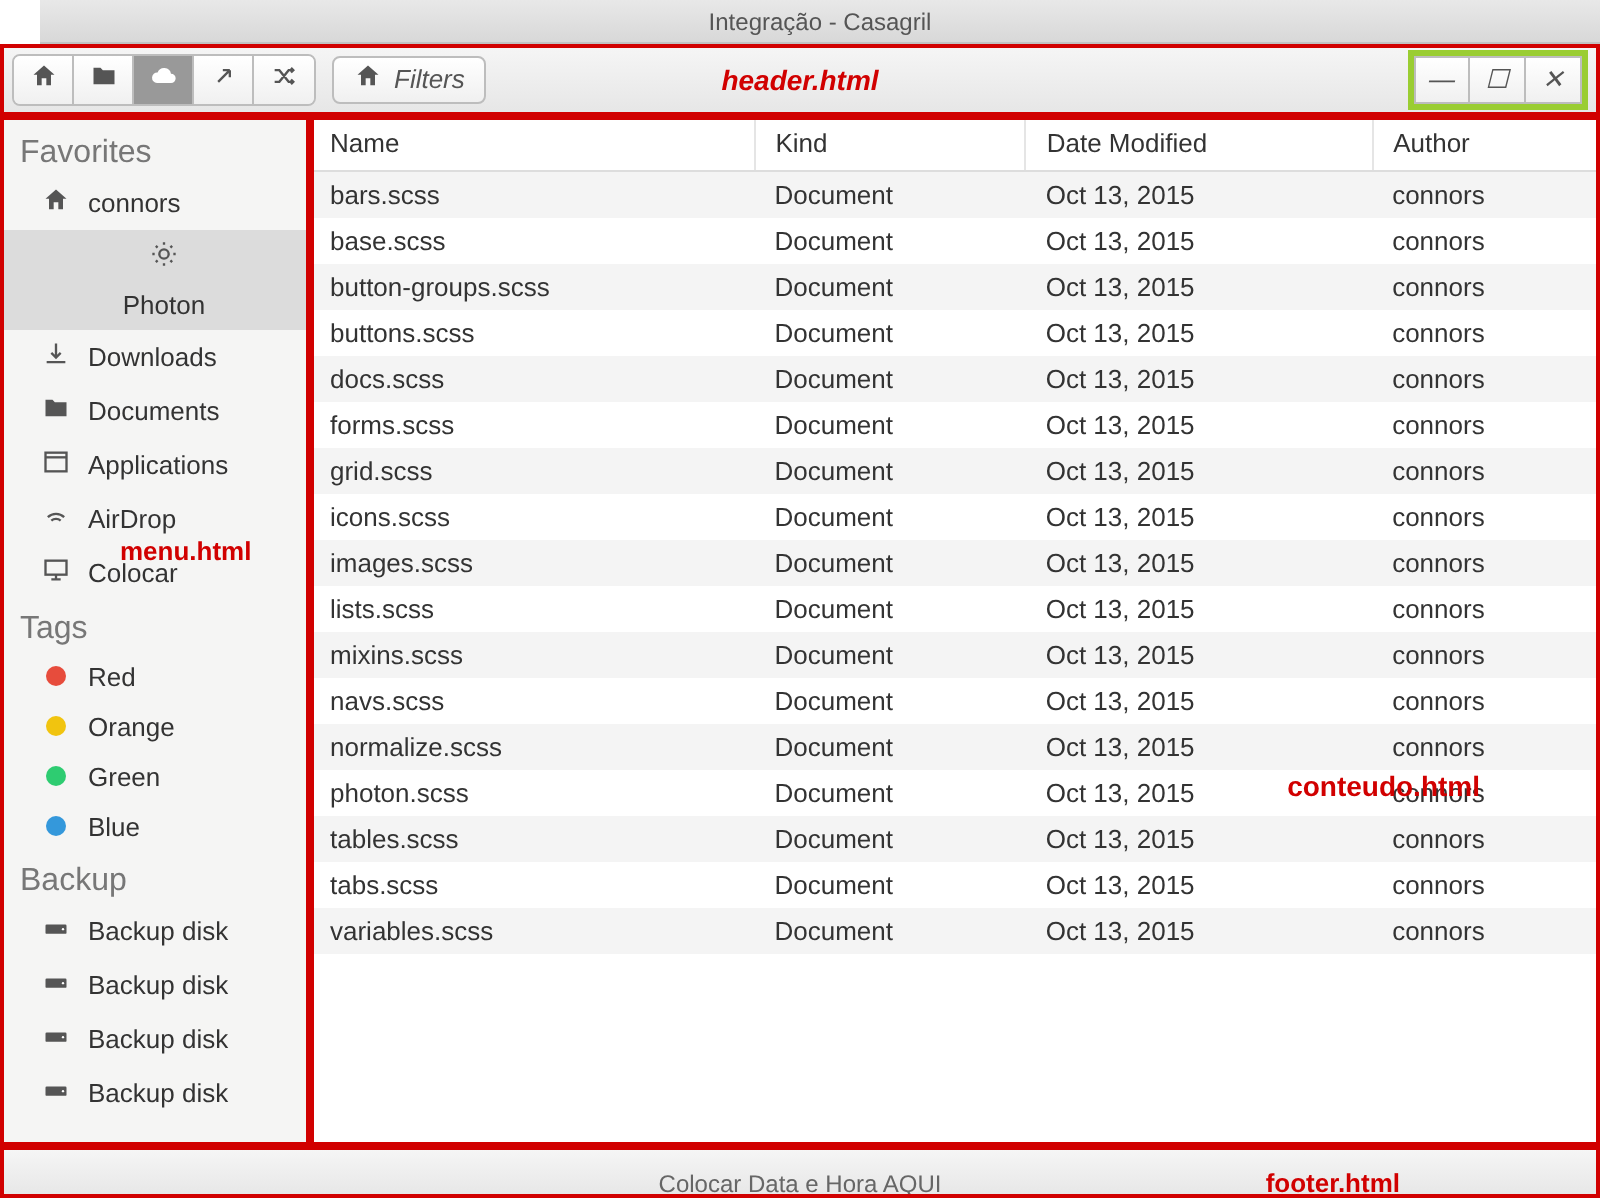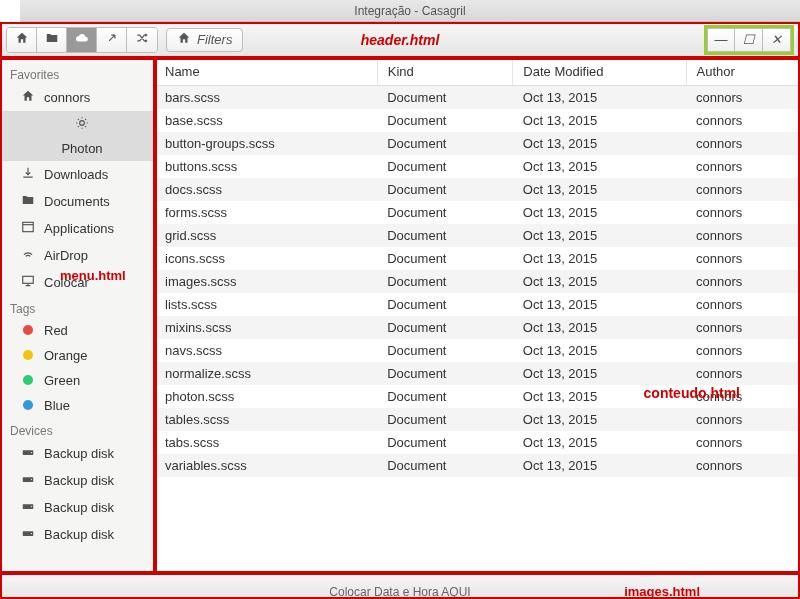--- a/index.html
+++ b/index.html
@@ -11,21 +11,21 @@
 .btn-group .btn { width: 30px; height: 24px; display: flex; align-items: center; justify-content: center; background: linear-gradient(#fff,#f0f0f0); border-right: 1px solid #bdbdbd; color: #555; cursor: pointer; }
 .btn-group .btn:last-child { border-right: none; }
 .btn-group .btn.active { background: #999; color: #fff; }
 .btn-filter { height: 24px; padding: 0 10px; display: flex; align-items: center; gap: 6px; border: 1px solid #bdbdbd; border-radius: 4px; background: linear-gradient(#fff,#f0f0f0); color: #555; cursor: pointer; }
 .header-label { position: absolute; left: 50%; top: 50%; transform: translate(-50%,-50%); color: #d10000; font-weight: bold; font-size: 14px; }
 .win-ctrls { margin-left: auto; border: 3px solid #9acd32; display: flex; }
 .win-ctrls .wbtn { width: 28px; height: 24px; display: flex; align-items: center; justify-content: center; background: linear-gradient(#fff,#f0f0f0); border: 1px solid #bdbdbd; border-left: none; color: #555; cursor: pointer; }
 .win-ctrls .wbtn:first-child { border-left: 1px solid #bdbdbd; }
 .body { flex: 1; display: flex; min-height: 0; }
 .sidebar { width: 155px; background: #f5f5f4; border-right: 1px solid #ddd; overflow-y: auto; outline: 2px solid #d10000; outline-offset: -2px; position: relative; padding-top: 4px; }
-.sb-title { padding: 6px 10px 2px; color: #777; font-size: 12px; }
+.sb-title { padding: 6px 10px 2px; color: #777; font-size: 16px; }
 .sb-item { display: flex; align-items: center; gap: 8px; padding: 5px 10px 5px 20px; color: #333; cursor: pointer; }
 .sb-item.active { background: #dcdcdc; flex-direction: column; }
 .sb-item .ic { width: 16px; text-align: center; color: #555; }
 .dot { width: 10px; height: 10px; border-radius: 50%; display: inline-block; }
 .menu-label { position: absolute; left: 60px; top: 210px; color: #d10000; font-weight: bold; font-size: 13px; }
 .content { flex: 1; display: flex; flex-direction: column; outline: 2px solid #d10000; outline-offset: -2px; position: relative; }
 .table { width: 100%; border-collapse: collapse; }
 .table th { text-align: left; font-weight: normal; color: #333; padding: 6px 10px; border-bottom: 1px solid #ddd; border-right: 1px solid #e5e5e5; background: #fff; font-size: 13px; }
 .table td { padding: 4px 10px; font-size: 13px; color: #333; }
 .table tbody tr:nth-child(odd) { background: #f4f4f4; }
@@ -148,21 +148,21 @@
           <span>Orange</span>
         </div>
         <div class="sb-item">
           <span class="ic"><span class="dot" style="background:#2ecc71"></span></span>
           <span>Green</span>
         </div>
         <div class="sb-item">
           <span class="ic"><span class="dot" style="background:#3498db"></span></span>
           <span>Blue</span>
         </div>
-        <div class="sb-title">Devices</div>
+        <div class="sb-title">Backup</div>
         <div class="sb-item">
           <span class="ic"><svg viewBox="0 0 24 24" fill="currentColor">
               <rect x="3" y="9" width="18" height="8" rx="1"></rect>
               <circle cx="18" cy="13" r="1" fill="#fff"></circle>
             </svg></span>
           <span>Backup disk</span>
         </div>
         <div class="sb-item">
           <span class="ic"><svg viewBox="0 0 24 24" fill="currentColor">
               <rect x="3" y="9" width="18" height="8" rx="1"></rect>
@@ -299,15 +299,15 @@
               <td>connors</td>
             </tr>
           </tbody>
       </table>
       <div class="content-label">conteudo.html</div>
     </div>
   </div>
 
   <div class="footer">
     <span>Colocar Data e Hora AQUI</span>
-    <span class="footer-label">images.html</span>
+    <span class="footer-label">footer.html</span>
   </div>
 </div>
 
 </body></html>

